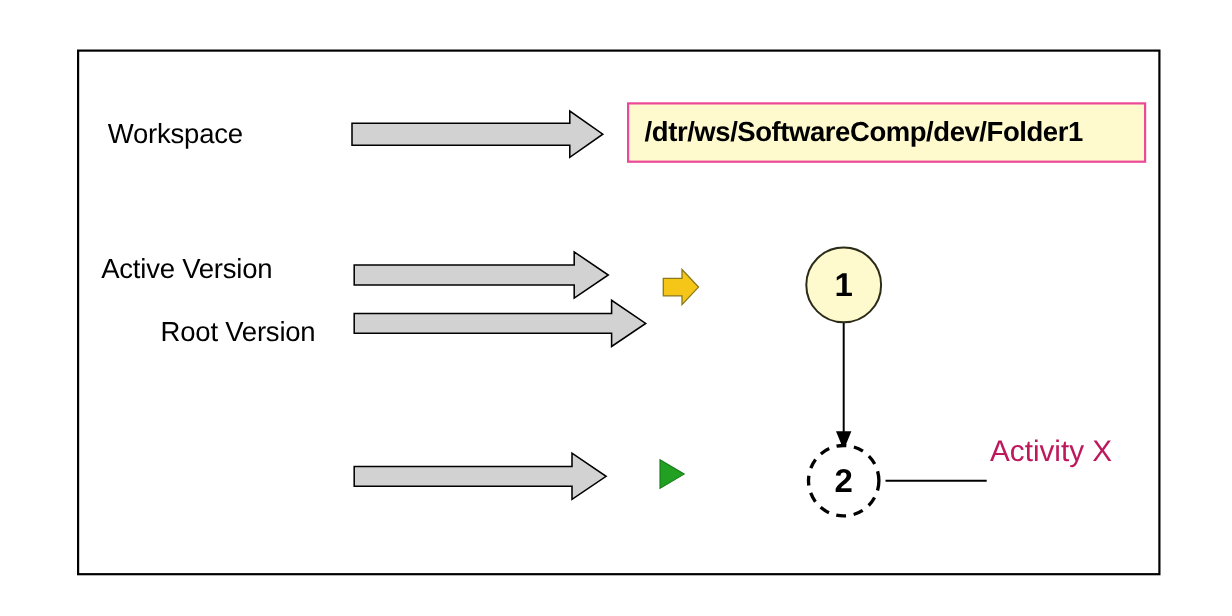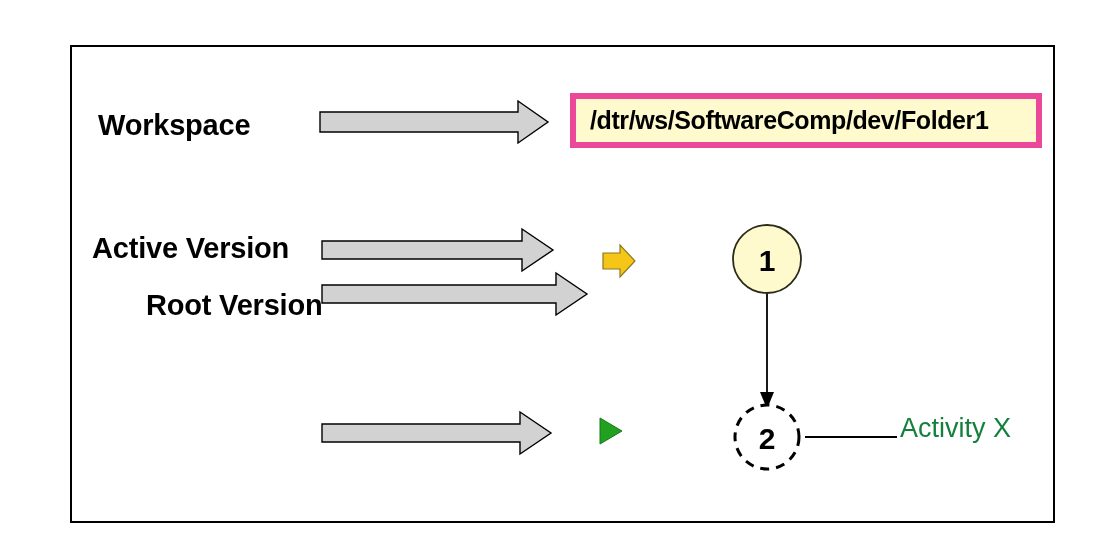--- a/index.html
+++ b/index.html
@@ -26,41 +26,41 @@
     width: 985px;
     height: 478px;
     border: 2px solid #000000;
     box-sizing: border-box;
     background: transparent;
   }
   
   .row-label {
     position: absolute;
     font-family: "Liberation Sans", sans-serif;
-    font-weight: bold;
-    font-size: 29px;
+    font-weight: normal;
+    font-size: 25px;
     color: #000000;
     line-height: 1.32;
     white-space: pre-line;
     letter-spacing: -0.2px;
   }
   #label-workspace   { left: 98px; top: 106px; }
   #label-active      { left: 92px; top: 229px; }
   #label-root        { left: 98px; top: 286px; margin-left: 48px; }
   #label-checkedout  { left: 98px; top: 406px; }
 
   
   #workspace-path-box {
     position: absolute;
     left: 570px;
     top: 93px;
     width: 472px;
     height: 55px;
     background: #FFFACD;
-    border: 6px solid #ec4899;
+    border: 2px solid #ec4899;
     box-sizing: border-box;
     display: flex;
     align-items: center;
     justify-content: flex-start;
   }
   #workspace-path-text {
     font-family: "Liberation Sans", sans-serif;
     font-weight: bold;
     font-size: 25px;
     color: #000000;
@@ -106,25 +106,25 @@
     fill: #000000;
     text-anchor: middle;
     dominant-baseline: central;
   }
   .icon-gold-arrow-body { fill: #F5C518; stroke: #8a7a1e; stroke-width: 1.2; }
   .icon-green-tri { fill: #22A022; stroke: #177a17; stroke-width: 1; }
 
   #activity-label {
     position: absolute;
     left: 900px;
-    top: 413px;
+    top: 395px;
     font-family: "Liberation Sans", sans-serif;
     font-weight: normal;
     font-size: 27px;
-    color: #15803d;
+    color: #be185d;
     white-space: nowrap;
   }
 </style>
 </head>
 <body>
 
 <div id="canvas">
 
   <div id="diagram-frame"></div>
 

